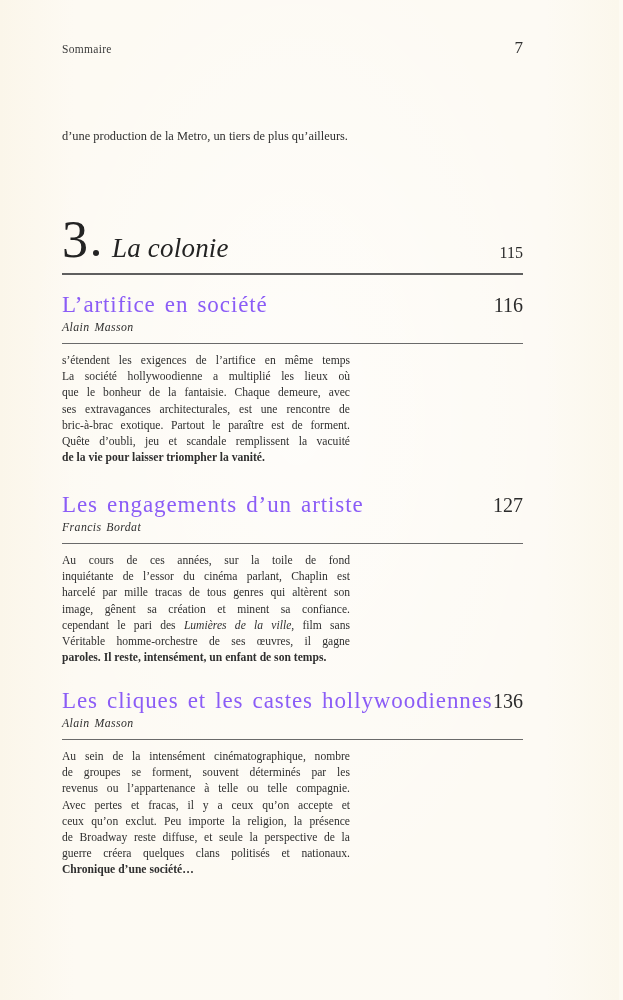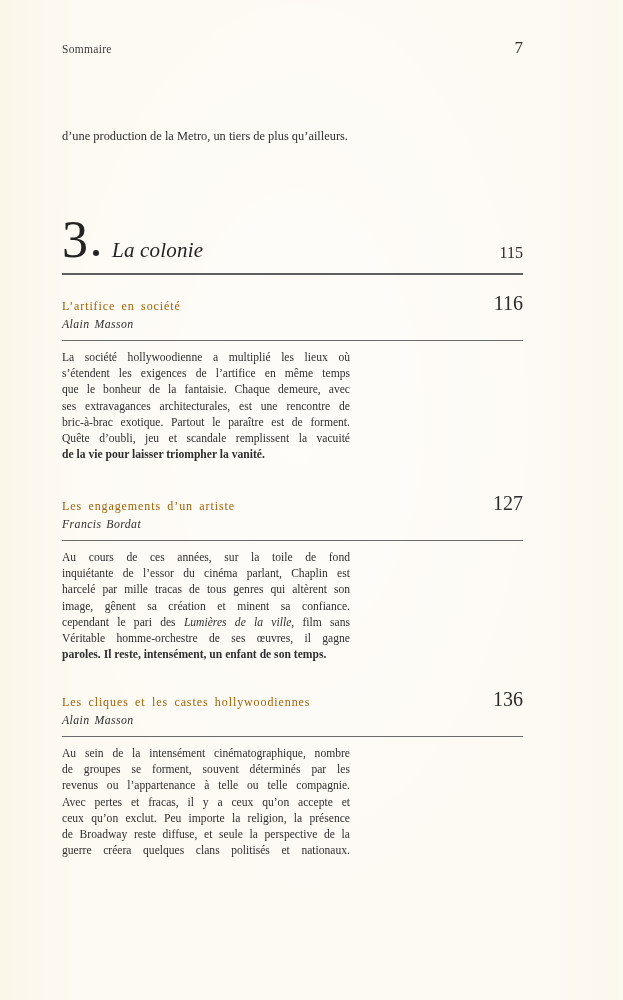--- a/index.html
+++ b/index.html
@@ -107,21 +107,21 @@
     width: 6px;
     height: 6px;
     border-radius: 50%;
     background: #232323;
     margin-left: 5px;
     margin-right: 13px;
     position: relative;
     top: -1px;
   }
   .chapter-title {
-    font-size: 21px;
+    font-size: 27px;
     font-style: italic;
     color: #232323;
     letter-spacing: 0.2px;
   }
   .chapter-folio {
     font-size: 16px;
     color: #2b2b2b;
     position: relative;
     top: -4px;
   }
@@ -137,22 +137,22 @@
     position: absolute;
     left: 0;
     width: 461px;
   }
   .entry-head {
     display: flex;
     align-items: baseline;
     justify-content: space-between;
   }
   .entry-title {
-    font-size: 12px;
-    color: #a16207;
+    font-size: 23px;
+    color: #8b5cf6;
     letter-spacing: 0.9px;
     word-spacing: 2.5px;
   }
   .entry-folio {
     font-size: 20px;
     color: #2b2b2b;
   }
   .entry-author {
     font-size: 11.8px;
     font-style: italic;
@@ -229,22 +229,22 @@
 
     <div class="entry" id="entry-0">
       <div class="entry-head">
         <span class="entry-title">L’artifice en société</span>
         <span class="entry-folio">116</span>
       </div>
       <div class="entry-author">Alain Masson</div>
       <div class="rule-thin"></div>
       <div class="entry-abstract">
         <p>
+            <span class="abstract-line j">s’étendent les exigences de l’artifice en même temps</span>
             <span class="abstract-line j">La société hollywoodienne a multiplié les lieux où</span>
-            <span class="abstract-line j">s’étendent les exigences de l’artifice en même temps</span>
             <span class="abstract-line j">que le bonheur de la fantaisie. Chaque demeure, avec</span>
             <span class="abstract-line j">ses extravagances architecturales, est une rencontre de</span>
             <span class="abstract-line j">bric-à-brac exotique. Partout le paraître est de forment.</span>
             <span class="abstract-line j">Quête d’oubli, jeu et scandale remplissent la vacuité</span>
             <span class="abstract-line last">de la vie pour laisser triompher la vanité.</span>
           </p>
       </div>
     </div>
 
     <div class="entry" id="entry-1">
@@ -276,18 +276,19 @@
       <div class="rule-thin"></div>
       <div class="entry-abstract">
         <p>
             <span class="abstract-line j">Au sein de la intensément cinématographique, nombre</span>
             <span class="abstract-line j">de groupes se forment, souvent déterminés par les</span>
             <span class="abstract-line j">revenus ou l’appartenance à telle ou telle compagnie.</span>
             <span class="abstract-line j">Avec pertes et fracas, il y a ceux qu’on accepte et</span>
             <span class="abstract-line j">ceux qu’on exclut. Peu importe la religion, la présence</span>
             <span class="abstract-line j">de Broadway reste diffuse, et seule la perspective de la</span>
             <span class="abstract-line j">guerre créera quelques clans politisés et nationaux.</span>
+            <span class="abstract-line last">Chronique d’une société…</span>
           </p>
       </div>
     </div>
 
   </div>
 </div>
 
 </body></html>

